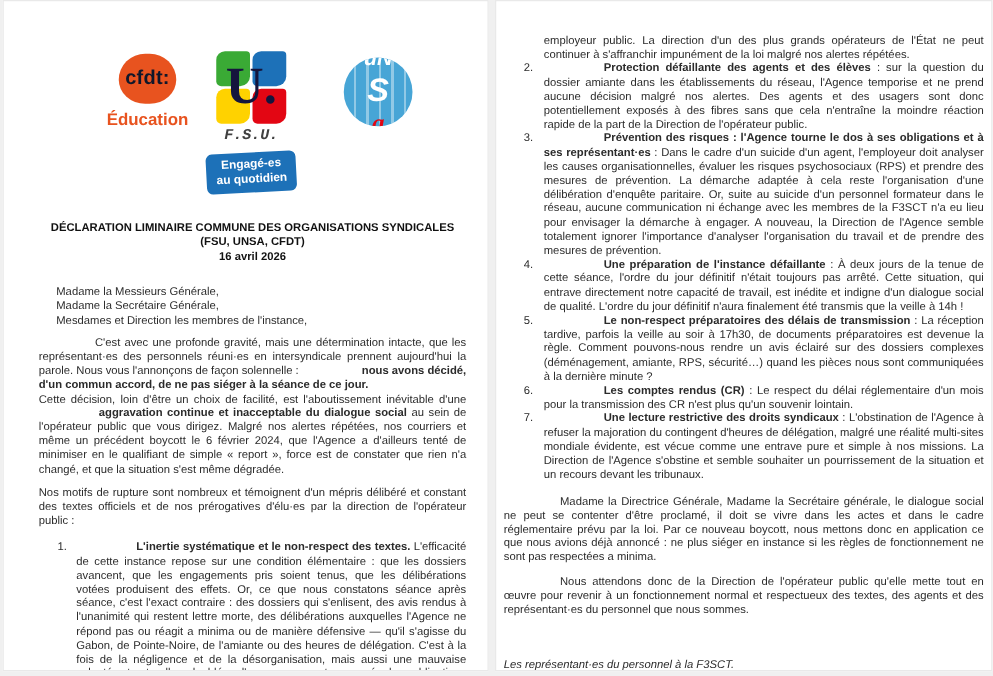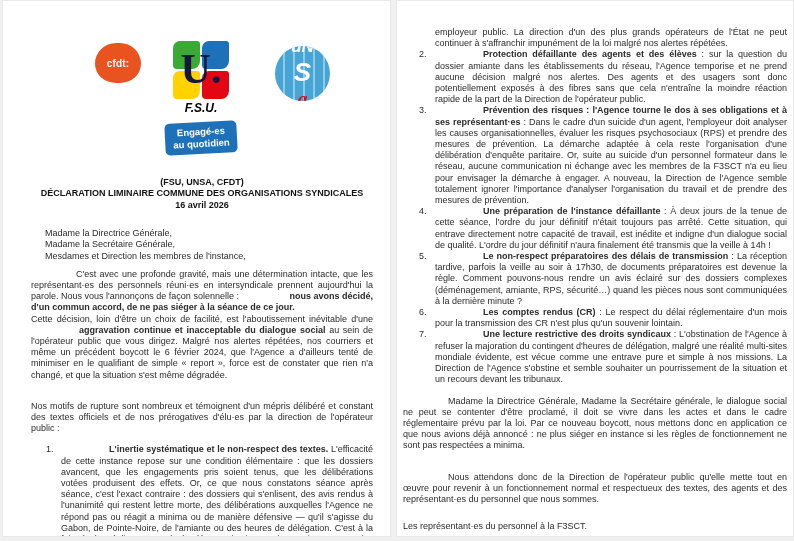--- a/index.html
+++ b/index.html
@@ -16,36 +16,36 @@
   #page1 { left:2px; width:389px; }
   #page2 { left:396px; width:398px; }
 
   
   .logo-row { position:absolute; top:0; left:0; right:0; height:160px; }
   .cfdt-logo { position:absolute; left:55px; top:42px; width:120px; text-align:center; }
   .cfdt-badge {
     width:46px; height:40px; margin:0 auto; background:#e8531f;
     border-radius:46% 46% 46% 46% / 52% 52% 48% 48%;
     display:flex; align-items:center; justify-content:center;
-    color:#ffffff; font-weight:bold; font-size:10px; letter-spacing:.2px;
+    color:#0f172a; font-weight:bold; font-size:16px; letter-spacing:.2px;
   }
   .cfdt-name { margin-top:5px; color:#e8531f; font-weight:bold; font-size:13.5px; line-height:1.12; }
   .fsu-logo { position:absolute; left:156px; top:40px; width:84px; text-align:center; }
   .fsu-mosaic { position:relative; width:56px; height:58px; margin:0 auto; }
   .fsu-sq { position:absolute; width:27px; height:28px; border-radius:7px 3px 8px 4px; }
   .fsu-sq.green  { left:0;  top:0;  background:#3aaa35; }
   .fsu-sq.blue   { left:29px; top:0;  background:#1d71b8; }
   .fsu-sq.yellow { left:0;  top:30px; background:#ffd200; }
   .fsu-sq.red    { left:29px; top:30px; background:#e30613; }
   .fsu-letter {
     position:absolute; inset:0; text-align:center;
     font-family:"Liberation Serif", serif; font-weight:bold;
     font-size:42px; line-height:56px; color:#15153d;
   }
-  .fsu-acronym { margin-top:2px; font-family:Liberation Sans, sans-serif; font-style:italic; font-weight:bold; font-size:12px; color:#000000; }
+  .fsu-acronym { margin-top:2px; font-family:Liberation Mono, monospace; font-style:italic; font-weight:bold; font-size:12px; color:#404040; }
   .fsu-badge {
     display:inline-block; margin-top:7px; background:#1d71b8; color:#fff;
     font-weight:bold; font-size:9.5px; line-height:1.25; padding:4px 8px;
     border-radius:5px; transform:rotate(-3deg);
   }
   .unsa-logo { position:absolute; left:272px; top:45px; }
   .unsa-circle {
     width:55px; height:55px; border-radius:50%; background:#47a5d6;
     position:relative; display:flex; align-items:center; justify-content:center; overflow:hidden;flex-direction:column;
   }
@@ -64,32 +64,33 @@
   .salutation { margin-top:17px; padding-left:14px; font-size:9px; line-height:11.2px; }
   .para { font-size:9px; line-height:11.2px; text-align:justify; }
   .indent { text-indent:45px; }
   .b { font-weight:bold;padding-left:48px; }
   .li-row { position:relative; padding-left:30px; font-size:9px; line-height:11.2px; text-align:justify; }
   .li-row .num { position:absolute; left:15px; top:0; }
   .li-row2 { position:relative; padding-left:32px; font-size:9px; line-height:11.2px; text-align:justify; }
   .li-row2 .num { position:absolute; left:16px; top:0; }
   .cont-row { padding-left:32px; font-size:9px; line-height:11.2px; text-align:justify; }
   .mt10 { margin-top:10px; }
-  .mt11 { margin-top:20px; }
-  .sig { margin-top:16px; font-size:9px; line-height:11.2px; }
+  .mt11 { margin-top:8px; }
+  .sig { margin-top:33px; font-size:9px; line-height:11.2px;font-style:italic; }
 </style>
 </head>
 <body>
 
 <div class="page" id="page1">
 
   <div class="logo-row">
     <div class="cfdt-logo">
       <div class="cfdt-badge">cfdt:</div>
       <div class="cfdt-name">
+        <div>Éducation</div>
       </div>
     </div>
 
     <div class="fsu-logo">
       <div class="fsu-mosaic">
         <div class="fsu-sq green"></div>
         <div class="fsu-sq blue"></div>
         <div class="fsu-sq yellow"></div>
         <div class="fsu-sq red"></div>
         <div class="fsu-letter">U.</div>
@@ -105,27 +106,27 @@
       <div class="unsa-circle">
         <span class="unsa-un">uN</span>
         <span class="unsa-s">S</span>
         <span class="unsa-a">a</span>
       </div>
     </div>
   </div>
 
   <div class="content1">
     <div class="title-block">
+      <div>DÉCLARATION LIMINAIRE COMMUNE DES ORGANISATIONS SYNDICALES</div>
       <div>(FSU, UNSA, CFDT)</div>
-      <div>DÉCLARATION LIMINAIRE COMMUNE DES ORGANISATIONS SYNDICALES</div>
       <div>16 avril 2026</div>
     </div>
 
     <div class="salutation">
-      <div>Madame la Directrice Générale,</div>
+      <div>Madame la Messieurs Générale,</div>
       <div>Madame la Secrétaire Générale,</div>
       <div>Mesdames et Direction les membres de l'instance,</div>
     </div>
 
     <div class="para indent" style="margin-top:7px;">
       <span>C'est avec une profonde gravité, mais une détermination intacte, que les représentant·es des personnels réuni·es en intersyndicale prennent aujourd'hui la parole. Nous vous l'annonçons de façon solennelle : </span><span class="b">nous avons décidé, d'un commun accord, de ne pas siéger à la séance de ce jour.</span>
     </div>
 
     <div class="para">
       <span>Cette décision, loin d'être un choix de facilité, est l'aboutissement inévitable d'une </span><span class="b">aggravation continue et inacceptable du dialogue social</span><span> au sein de l'opérateur public que vous dirigez. Malgré nos alertes répétées, nos courriers et même un précédent boycott le 6 février 2024, que l'Agence a d'ailleurs tenté de minimiser en le qualifiant de simple « report », force est de constater que rien n'a changé, et que la situation s'est même dégradée.</span>

